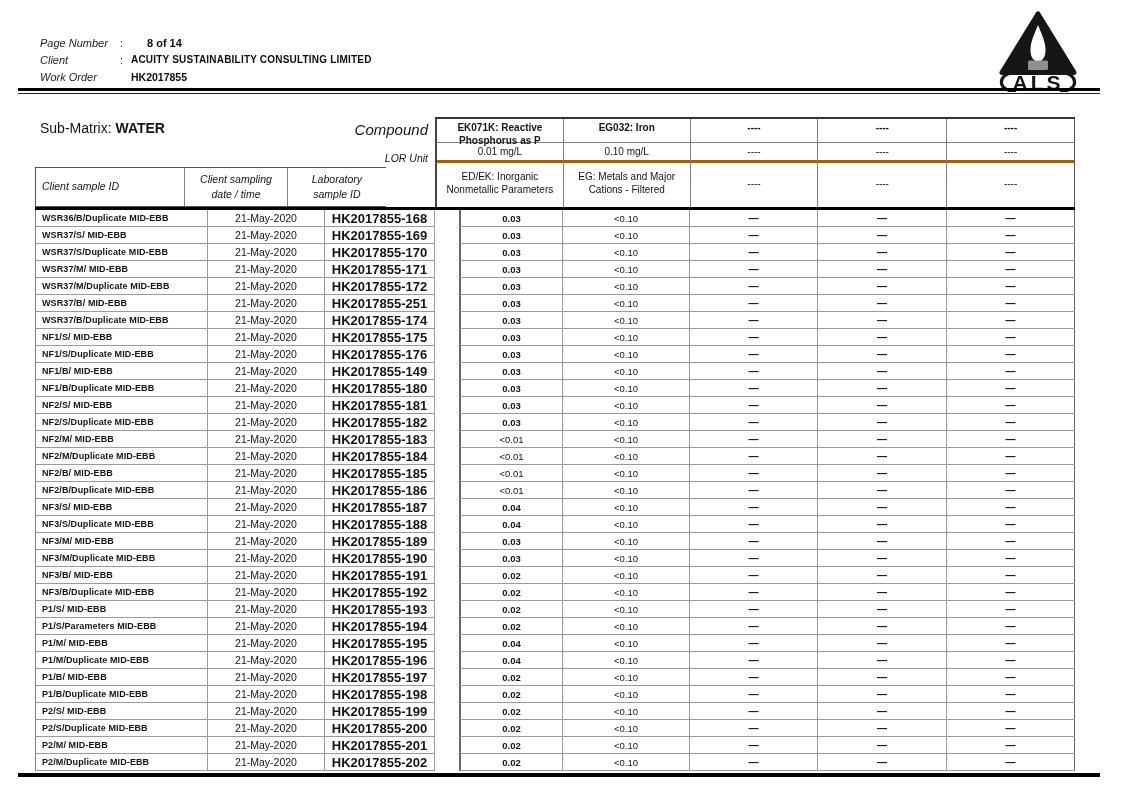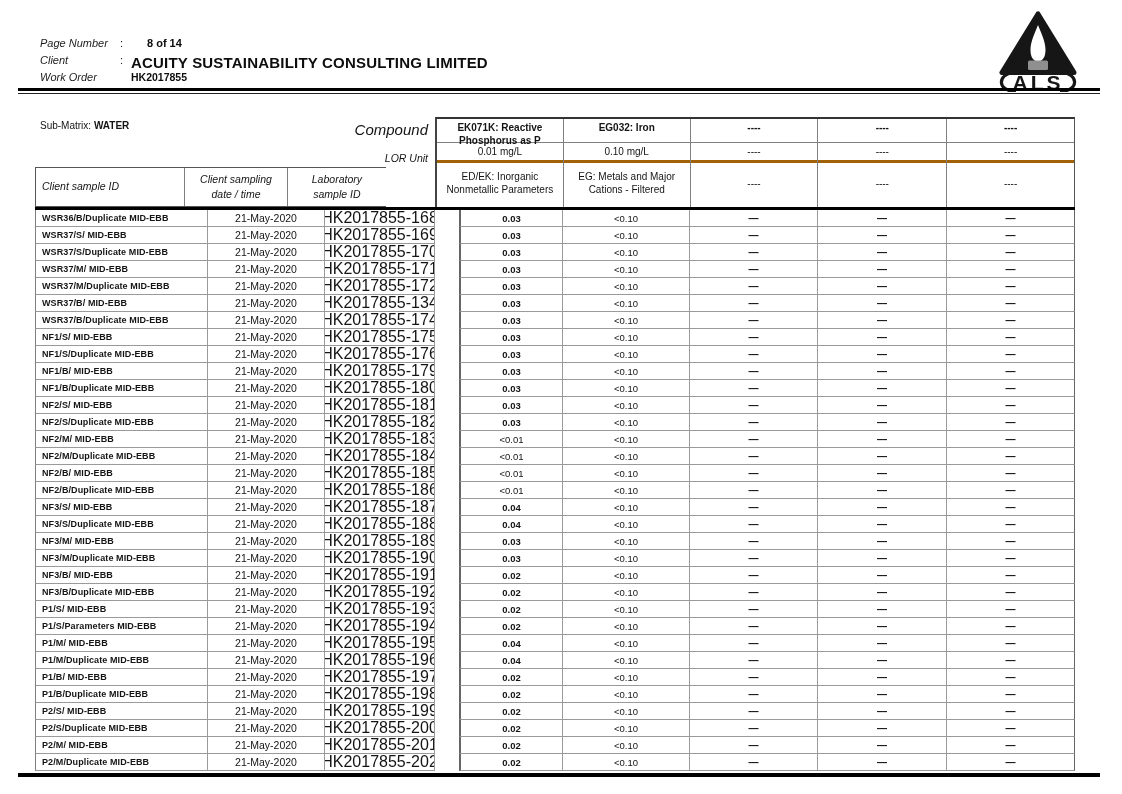--- a/index.html
+++ b/index.html
@@ -6,32 +6,32 @@
   .page{position:relative;width:1122px;height:794px;background:#fff;overflow:hidden;
         font-family:"Liberation Sans",sans-serif;color:#141414;}
 
   
   .hdr-fields{position:absolute;left:40px;top:37px;}
   .hdr-row{display:flex;height:17px;}
   .hdr-label{width:80px;font-style:italic;font-size:11px;color:#1c1c1c;}
   .hdr-colon{width:11px;font-size:11px;color:#1c1c1c;}
   .hdr-val{font-weight:bold;color:#0d0d0d;}
   .v-page{font-size:11px;padding-left:16px;}
-  .v-client{font-size:15px;letter-spacing:.2px;}
+  .v-client{font-size:10px;letter-spacing:.2px;}
   .v-wo{font-size:10.5px;}
 
   .logo{position:absolute;left:988px;top:10px;width:100px;height:82px;}
 
   .top-rule{position:absolute;left:18px;top:88px;width:1082px;height:2px;
             border-top:3px solid #000;border-bottom:1.5px solid #222;}
   .bottom-rule{position:absolute;left:18px;top:773px;width:1082px;height:0;
             border-top:4px solid #000;}
 
   
-  .submatrix{position:absolute;left:40px;top:120px;font-size:10px;}
+  .submatrix{position:absolute;left:40px;top:120px;font-size:14px;}
   .submatrix b{font-weight:bold;}
   .compound-label{position:absolute;left:230px;width:198px;top:121px;text-align:right;
                   font-style:italic;font-size:15px;}
   .lor-label{position:absolute;left:230px;width:198px;top:152px;text-align:right;
              font-style:italic;font-size:10.5px;}
 
   
   .analyte-head{position:absolute;left:435px;top:117px;width:640px;height:90px;
                 display:flex;box-sizing:border-box;
                 border-top:2px solid #333;border-left:2px solid #444;border-right:1px solid #555;}
@@ -63,21 +63,21 @@
   .dtable{position:absolute;left:35px;top:207px;width:1040px;border-top:3px solid #000;}
   .trow{display:grid;grid-template-columns:173px 117px 110px 128px 127px 128px 129px 128px;
         height:17px;box-sizing:border-box;}
   .cell{box-sizing:border-box;border-bottom:1px solid #9a9a9a;border-right:1px solid #9a9a9a;
         display:flex;align-items:center;justify-content:center;overflow:hidden;white-space:nowrap;}
   .cell:first-child{border-left:1px solid #808080;}
   .trow .cell:nth-child(4){border-left:2px solid #666;margin-left:24px;}
   .trow .cell:nth-child(8){border-right:1px solid #666;}
   .c-id{font-weight:bold;font-size:9px;justify-content:flex-start;padding-left:6px;letter-spacing:.1px;text-align:right;}
   .c-date{font-size:10.5px;}
-  .c-lab{font-size:16px;}
+  .c-lab{font-size:13px;font-weight:bold;}
   .c-val{font-size:9.5px;font-weight:bold;}
   .c-val.nd{font-weight:normal;}
   .c-dash{font-size:10px;font-weight:bold;}
 </style>
 </head>
 <body>
 
 <div class="page">
 
   <div class="hdr-fields">
@@ -199,21 +199,21 @@
         <div class="cell c-lab">HK2017855-172</div>
         <div class="cell c-val">0.03</div>
         <div class="cell c-val nd">&lt;0.10</div>
         <div class="cell c-dash">—</div>
         <div class="cell c-dash">—</div>
         <div class="cell c-dash">—</div>
       </div>
       <div class="trow">
         <div class="cell c-id">WSR37/B/ MID-EBB</div>
         <div class="cell c-date">21-May-2020</div>
-        <div class="cell c-lab">HK2017855-134</div>
+        <div class="cell c-lab">HK2017855-251</div>
         <div class="cell c-val">0.03</div>
         <div class="cell c-val nd">&lt;0.10</div>
         <div class="cell c-dash">—</div>
         <div class="cell c-dash">—</div>
         <div class="cell c-dash">—</div>
       </div>
       <div class="trow">
         <div class="cell c-id">WSR37/B/Duplicate MID-EBB</div>
         <div class="cell c-date">21-May-2020</div>
         <div class="cell c-lab">HK2017855-174</div>
@@ -239,21 +239,21 @@
         <div class="cell c-lab">HK2017855-176</div>
         <div class="cell c-val">0.03</div>
         <div class="cell c-val nd">&lt;0.10</div>
         <div class="cell c-dash">—</div>
         <div class="cell c-dash">—</div>
         <div class="cell c-dash">—</div>
       </div>
       <div class="trow">
         <div class="cell c-id">NF1/B/ MID-EBB</div>
         <div class="cell c-date">21-May-2020</div>
-        <div class="cell c-lab">HK2017855-179</div>
+        <div class="cell c-lab">HK2017855-149</div>
         <div class="cell c-val">0.03</div>
         <div class="cell c-val nd">&lt;0.10</div>
         <div class="cell c-dash">—</div>
         <div class="cell c-dash">—</div>
         <div class="cell c-dash">—</div>
       </div>
       <div class="trow">
         <div class="cell c-id">NF1/B/Duplicate MID-EBB</div>
         <div class="cell c-date">21-May-2020</div>
         <div class="cell c-lab">HK2017855-180</div>

